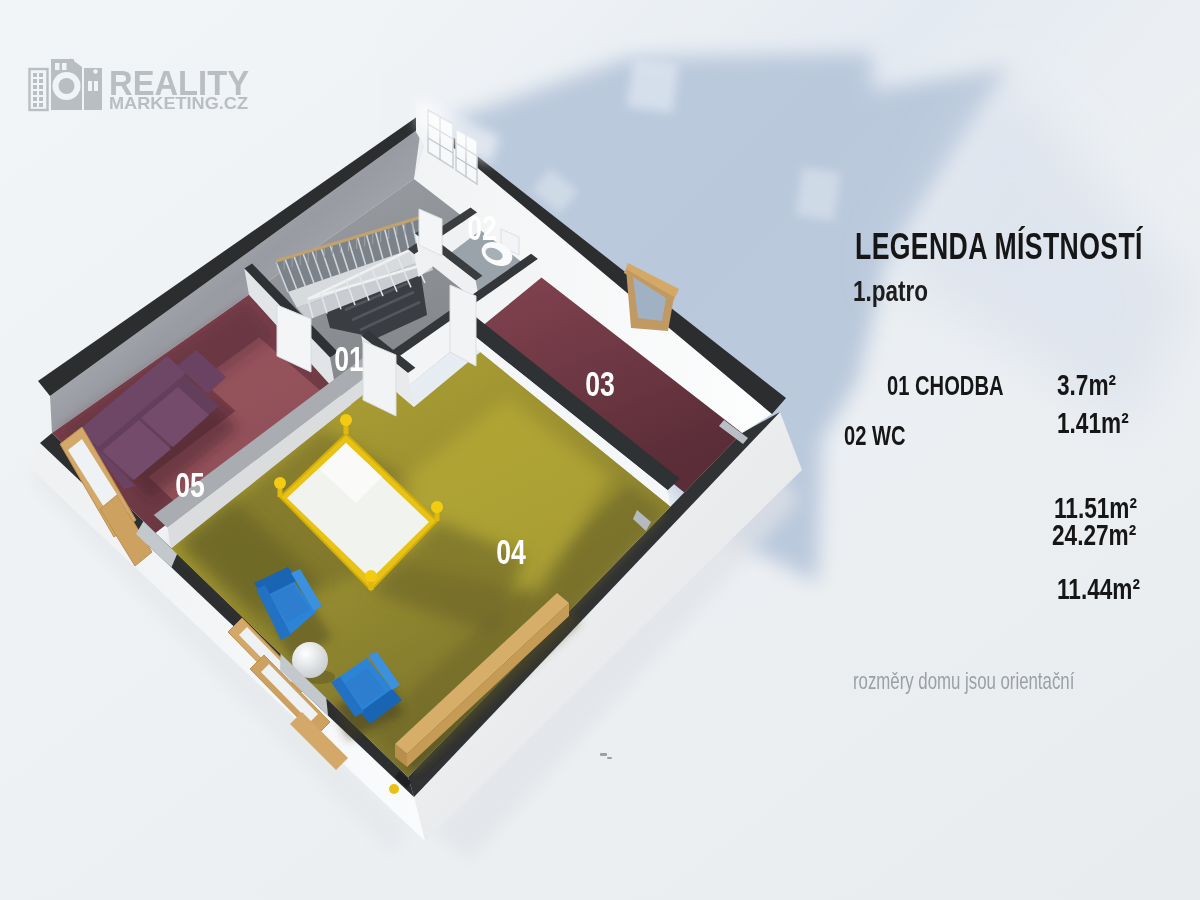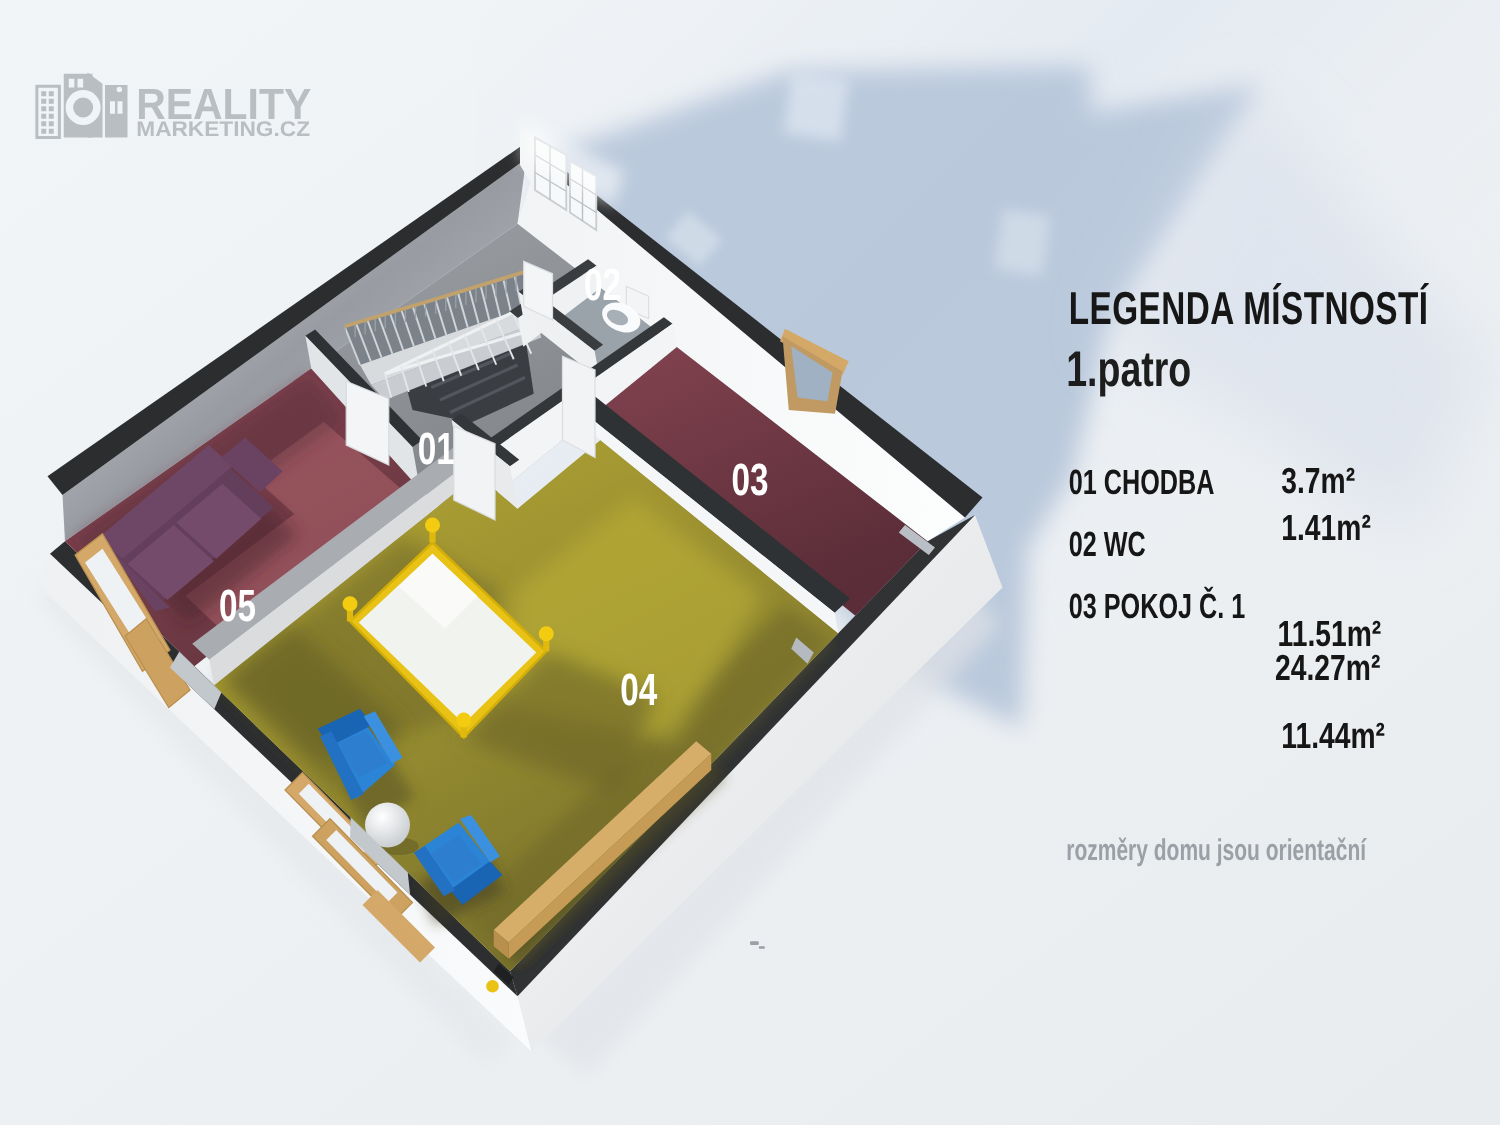--- a/index.html
+++ b/index.html
@@ -2,23 +2,23 @@
 <html><head>
 <meta charset="utf-8">
 <style>
   html,body { margin:0; padding:0; width:1200px; height:900px; overflow:hidden;
                font-family:"Liberation Sans", sans-serif; }
   .page { position:relative; width:1200px; height:900px;
            background:linear-gradient(120deg,#f2f5f7 0%,#eff2f4 55%,#e9ecef 100%); }
   .cond { transform-origin:0 0; display:inline-block; white-space:nowrap; }
   .legend-title { position:absolute; left:855px; top:226px; font-size:37px; font-weight:bold;
                    color:#161616; letter-spacing:0.5px; }
-  .legend-sub { position:absolute; left:853px; top:274px; font-size:40px; font-weight:bold; color:#1d1d1d; }
-  .row { position:absolute; font-size:28px; font-weight:bold; color:#161616; }
-  .footnote { position:absolute; left:853px; top:667px; font-size:24px; font-weight:bold; color:#9aa0a6; }
+  .legend-sub { position:absolute; left:853px; top:274px; font-size:30px; font-weight:bold; color:#1d1d1d; }
+  .row { position:absolute; font-size:28px; font-weight:bold; color:#161616;margin-left:32px; }
+  .footnote { position:absolute; left:853px; top:667px; font-size:24px; font-weight:normal; color:#9aa0a6; }
 </style>
 </head>
 <body>
 <div class="page">
 <svg width="1200" height="900" viewBox="0 0 1200 900" style="position:absolute;left:0;top:0">
 <defs>
   <linearGradient id="bg" x1="0" y1="0" x2="1" y2="1">
     <stop offset="0" stop-color="#f2f5f7"></stop>
           <stop offset="1" stop-color="#e9ecef"></stop>
   </linearGradient>
@@ -474,24 +474,23 @@
   <text x="89" y="59" font-family="Liberation Sans, sans-serif" font-weight="bold" font-size="17" textLength="139" lengthAdjust="spacingAndGlyphs">MARKETING.CZ</text>
 </svg>
 
 <div class="legend-title"><span class="cond" style="transform:scaleX(0.72)">LEGENDA MÍSTNOSTÍ</span></div>
 
 <div class="legend-sub"><span class="cond" style="transform:scaleX(0.75)">1.patro</span></div>
 
 <div class="row" style="left:855px;top:370px"><span class="cond" style="transform:scaleX(0.72)">01 CHODBA</span></div>
 <div class="row" style="left:1025px;top:369px"><span class="cond" style="transform:scaleX(0.78);font-size:29px">3.7m²</span></div>
 
-<div class="row" style="left:855px;top:420px"><span class="cond" style="transform:scaleX(0.72)">02 WC</span></div>
+<div class="row" style="left:812px;top:420px"><span class="cond" style="transform:scaleX(0.72)">02 WC</span></div>
 <div class="row" style="left:1025px;top:407px"><span class="cond" style="transform:scaleX(0.78);font-size:29px">1.41m²</span></div>
 
-<div class="row" style="left:855px;top:469px"><span class="cond" style="transform:scaleX(0.72)">03 POKOJ Č. 1</span></div>
 <div class="row" style="left:1022px;top:492px"><span class="cond" style="transform:scaleX(0.78);font-size:29px">11.51m²</span></div>
 
 <div class="row" style="left:1020px;top:519px"><span class="cond" style="transform:scaleX(0.78);font-size:29px">24.27m²</span></div>
 
 <div class="row" style="left:1025px;top:573px"><span class="cond" style="transform:scaleX(0.78);font-size:29px">11.44m²</span></div>
 
 <div class="footnote"><span class="cond" style="transform:scaleX(0.70)">rozměry domu jsou orientační</span></div>
 </div>
 
 </body></html>

